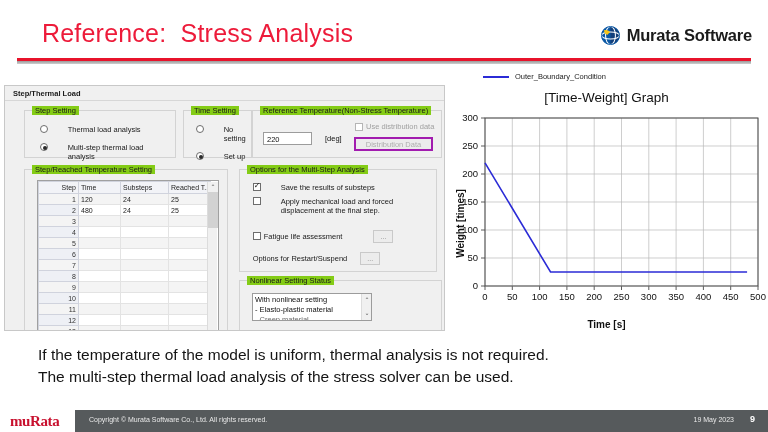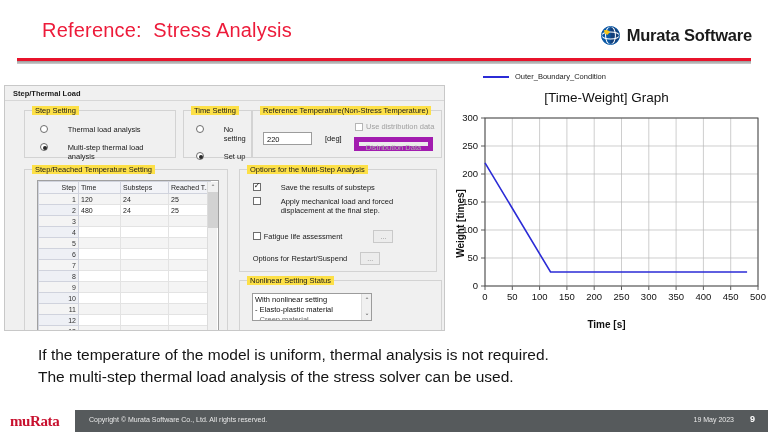--- a/index.html
+++ b/index.html
@@ -9,21 +9,21 @@
     background: #ffffff;
     font-family: "Liberation Sans", sans-serif;
     overflow: hidden;
     position: relative;
   }
 
   
   #slide-header { position: absolute; left: 0; top: 0; width: 768px; height: 68px; }
   #slide-title {
     position: absolute; left: 42px; top: 19px;
-    font-size: 20px; color: #ed1b3a; letter-spacing: .2px;
+    font-size: 25px; color: #ed1b3a; letter-spacing: .2px;
     white-space: pre; font-family: "Liberation Sans", sans-serif;
   }
   #header-rule-red {
     position: absolute; left: 17px; top: 58px; width: 734px; height: 3px;
     background: #e8132b;
   }
   #header-rule-grey {
     position: absolute; left: 17px; top: 61px; width: 734px; height: 3px;
     background: linear-gradient(to bottom, #9a9a9a, #cfcfcf);
   }
@@ -46,21 +46,21 @@
   }
   #dialog-titlebar {
     position: absolute; left: 0; top: 0; width: 441px; height: 15px;
     background: #f0f0f0; border-bottom: 1px solid #d7d7d7;
     padding: 3px 0 0 8px; font-weight: bold; font-size: 7.5px; color: #1a1a1a;
   }
   .grp {
     position: absolute; border: 1px solid #d3d3d3; background: #f0f0f0;
   }
   .grp > .grp-label {
-    position: absolute; top: -5px; left: 7px; background: #fde047;
+    position: absolute; top: -5px; left: 7px; background: #84cc16;
     padding: 0 3px; font-size: 7.5px; color: #1a1a1a; white-space: nowrap;
   }
   .radio-row, .check-row { display: flex; align-items: flex-start; gap: 20px; margin: 0; }
   .radio {
     width: 8px; height: 8px; border: 1px solid #6d6d6d; border-radius: 50%;
     background: #fff; flex: 0 0 auto; margin-top: .5px; position: relative;
   }
   .radio.on::after {
     content: ""; position: absolute; left: 2px; top: 2px;
     width: 4px; height: 4px; border-radius: 50%; background: #2a2a2a;
@@ -89,21 +89,21 @@
   #grp-ref-temp { left: 245px; top: 24px; width: 190px; height: 48px; }
   #ref-temp-input {
     position: absolute; left: 10px; top: 21px; width: 49px; height: 13px;
     border: 1px solid #9c9c9c; background: #fff; font-size: 7.5px; color: #111;
     padding: 2px 0 0 3px;
   }
   #ref-temp-unit { position: absolute; left: 72px; top: 23px; font-size: 7.5px; }
   #use-dist-row { position: absolute; left: 102px; top: 11px; display: flex; gap: 3px; }
   #dist-data-btn {
     position: absolute; left: 101px; top: 26px; width: 79px; height: 14px;
-    background: #ececec; border: 5px solid #a21caf; color: #aeaeae;
+    background: #ececec; border: 2px solid #a21caf; color: #aeaeae;
     font-size: 7.5px; text-align: center; line-height: 12px;
   }
 
   
   #grp-table { left: 17px; top: 83px; width: 204px; height: 175px; }
   #table-wrap {
     position: absolute; left: 12px; top: 10px; width: 182px; height: 160px;
     border: 1px solid #a0a0a0; background: #fff; overflow: hidden;
   }
   table#step-table { border-collapse: collapse; width: 172px; table-layout: fixed; font-size: 7px; }

